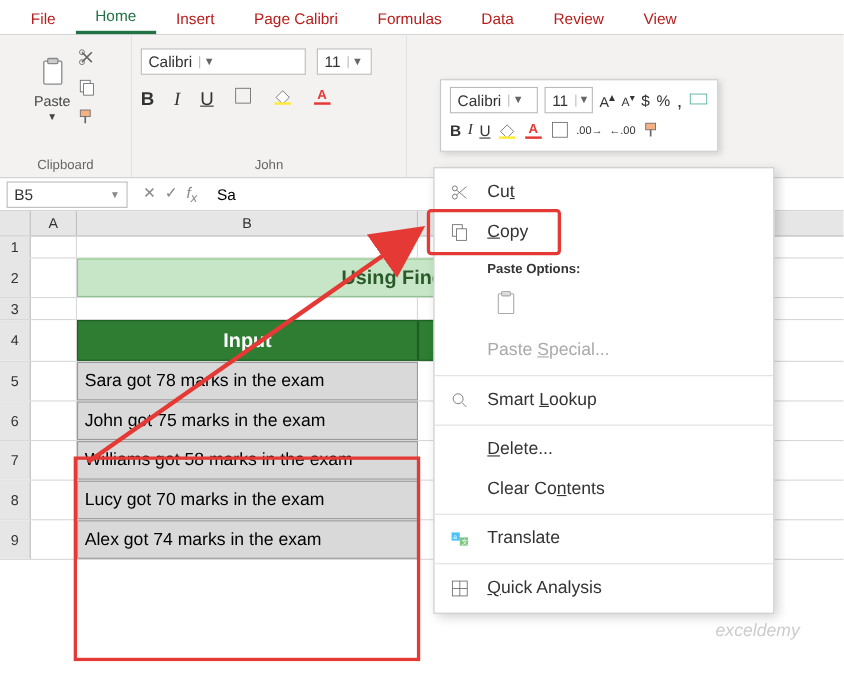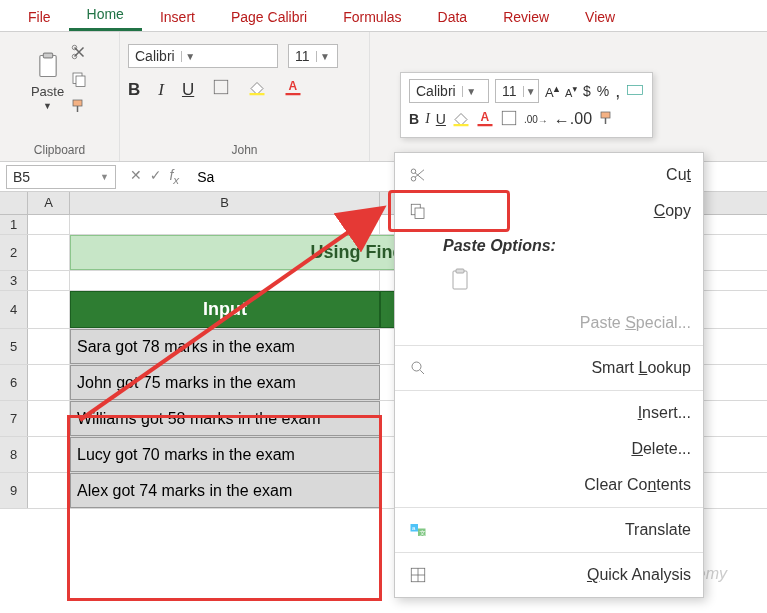--- a/index.html
+++ b/index.html
@@ -60,25 +60,25 @@
   
   .red-box { position: absolute; border: 3px solid #e53935; pointer-events: none; z-index: 3; }
   .sel-outline { left: 67px; top: 415px; width: 315px; height: 186px; }
   .copy-outline { left: 388px; top: 190px; width: 122px; height: 42px; border-radius: 4px; z-index: 20; }
 
   
   .arrow-svg { position: absolute; left: 60px; top: 180px; width: 340px; height: 250px; z-index: 15; pointer-events:none; }
 
   
   .context { position: absolute; left: 394px; top: 152px; width: 310px; background: #fff; border: 1px solid #c8c8c8; box-shadow: 3px 3px 10px rgba(0,0,0,.2); z-index: 10; padding: 4px 0; }
-  .ctx-item { display: flex; align-items: center; height: 36px; padding: 0 12px; gap: 14px; font-size: 16px; color: #333; justify-content: space-between; }
+  .ctx-item { display: flex; align-items: center; height: 36px; padding: 0 12px; gap: 14px; font-size: 16px; color: #333; }
   .ctx-item.disabled { color: #aaa; }
   .ctx-item .ico { width: 22px; display: flex; justify-content: center; }
   .ctx-item .lbl u { text-decoration: underline; }
-  .ctx-header { font-weight: bold; padding: 8px 12px 4px 48px; font-size: 16px; font-style: italic; }
+  .ctx-header { font-weight: bold; padding: 8px 12px 4px 48px; font-size: 12px; }
   .ctx-sep { border-top: 1px solid #e0e0e0; margin: 4px 0; }
   .paste-opts { padding: 4px 0 8px 48px; }
   .paste-btn { width: 34px; height: 34px; border: 1px solid transparent; display:inline-flex; align-items:center; justify-content:center; }
 
   .watermark { position: absolute; right: 40px; bottom: 30px; color: #ccc; font-size: 16px; font-style: italic; z-index: 1; pointer-events:none; }
 
   svg.icon { width: 18px; height: 18px; }
 </style>
 </head>
 <body>
@@ -184,21 +184,21 @@
             <rect x="2" y="20" width="20" height="3" fill="#ffeb3b"></rect>
           </svg></span>
       <span><svg class="icon" viewBox="0 0 24 24">
             <text x="6" y="16" font-size="16" font-weight="bold" fill="#e53935">A</text>
             <rect x="2" y="20" width="20" height="3" fill="#e53935"></rect>
           </svg></span>
       <span><svg class="icon" viewBox="0 0 24 24">
             <rect x="3" y="3" width="18" height="18" fill="none" stroke="#666"></rect>
           </svg></span>
       <span style="font-size:10px">.00→</span>
-      <span style="font-size:16px">←.00</span>
+      <span style="font-size:10px">←.00</span>
       <span><svg class="icon" viewBox="0 0 24 24">
             <rect x="4" y="4" width="12" height="8" fill="#f4b183" stroke="#666"></rect>
             <path d="M10 12v8" stroke="#666" stroke-width="2"></path>
           </svg></span>
     </div>
   </div>
 </div>
 
 <div class="fbar">
   <div class="namebox">
@@ -328,24 +328,20 @@
         <svg class="icon" viewBox="0 0 24 24">
           <circle cx="10" cy="10" r="6" fill="none" stroke="#666"></circle>
           <path d="M15 15l5 5" stroke="#666"></path>
         </svg>
       </span>
     <span class="lbl">Smart <u>L</u>ookup</span>
   </div>
   <div class="ctx-sep"></div>
   <div class="ctx-item">
     <span class="ico"></span>
-    <span class="lbl"><u>I</u>nsert...</span>
-  </div>
-  <div class="ctx-item">
-    <span class="ico"></span>
     <span class="lbl"><u>D</u>elete...</span>
   </div>
   <div class="ctx-item">
     <span class="ico"></span>
     <span class="lbl">Clear Co<u>n</u>tents</span>
   </div>
   <div class="ctx-sep"></div>
   <div class="ctx-item">
     <span class="ico">
         <svg class="icon" viewBox="0 0 24 24">

